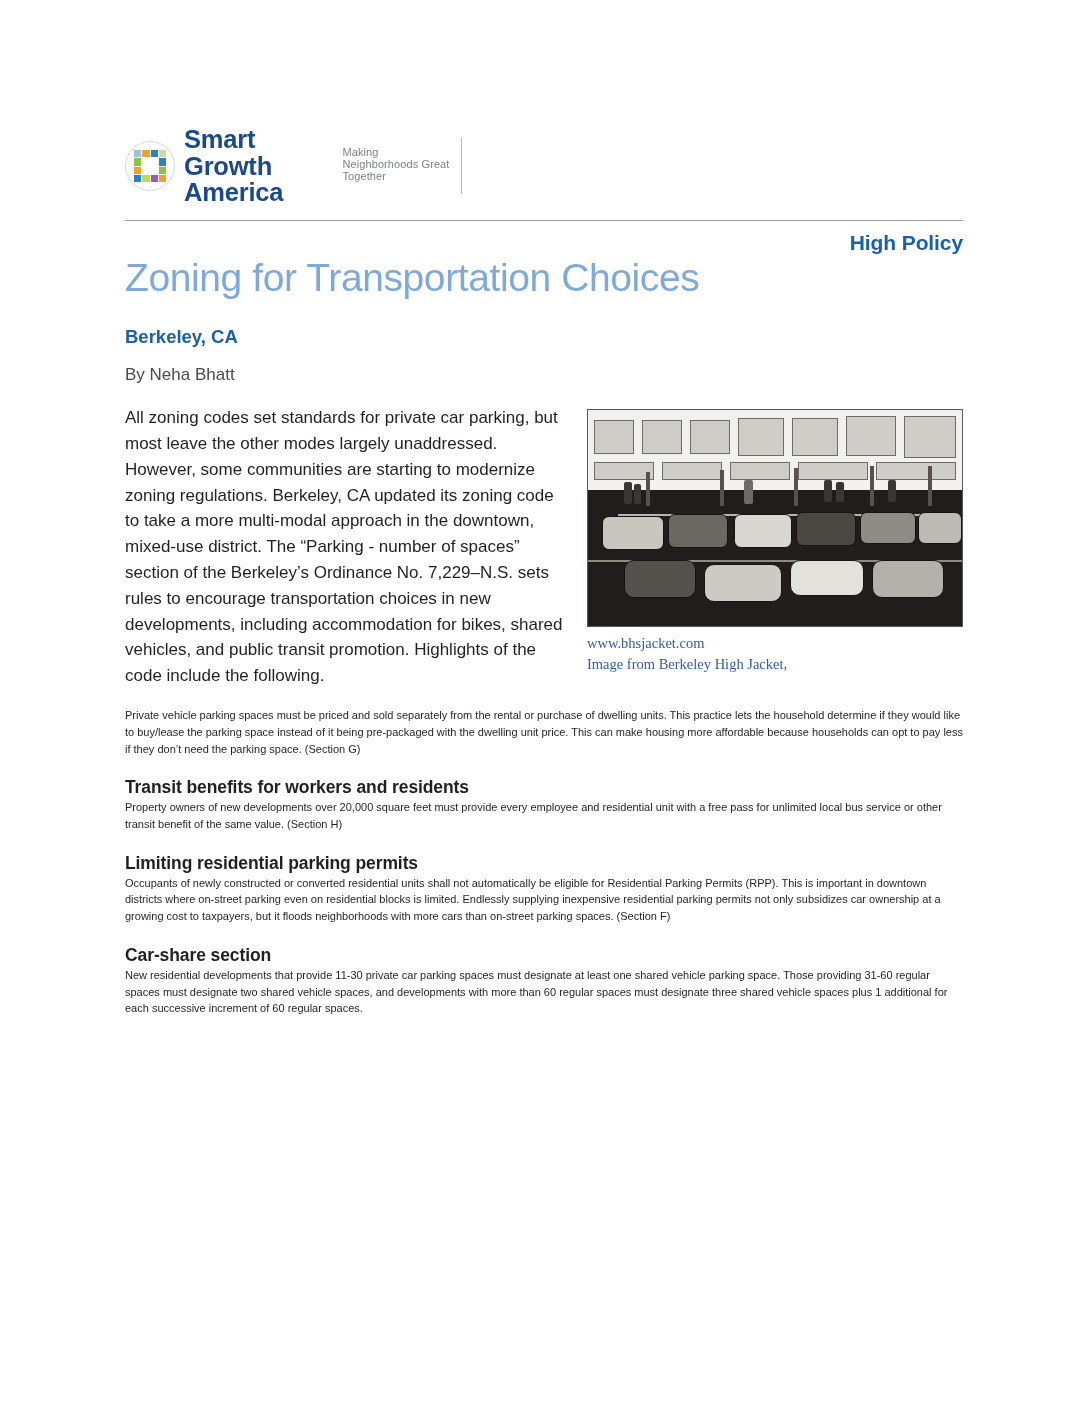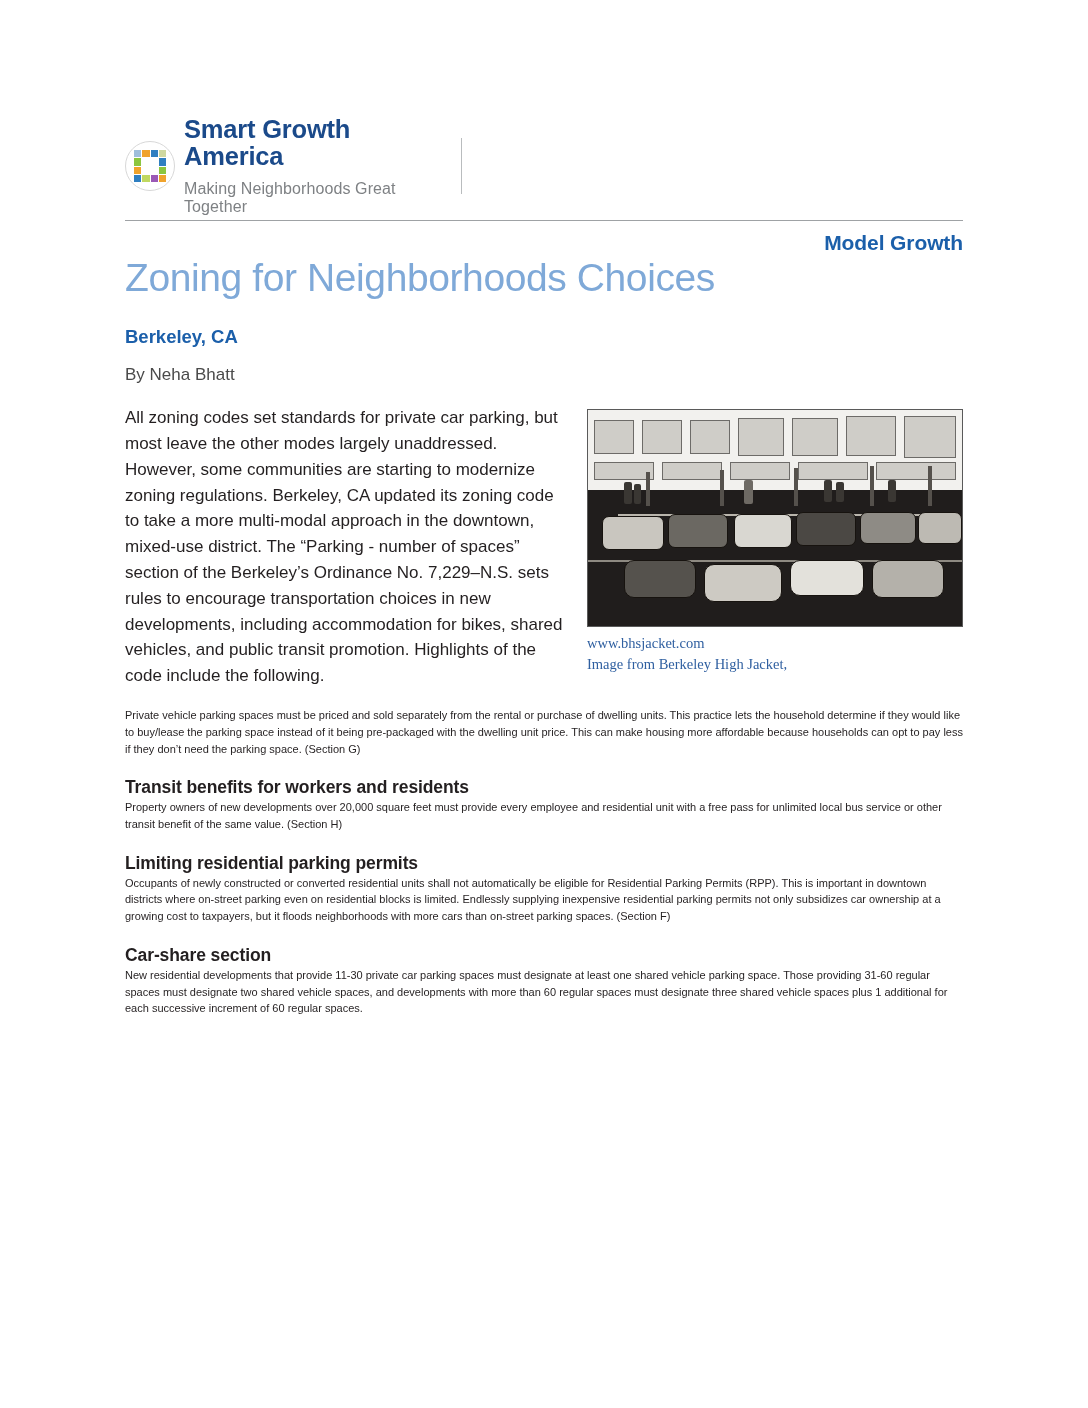--- a/index.html
+++ b/index.html
@@ -52,33 +52,33 @@
     left: 8px;
     top: 8px;
     width: 32px;
     height: 32px;
     display: grid;
     grid-template-columns: repeat(4, 1fr);
     grid-template-rows: repeat(4, 1fr);
     gap: 1px;
   }
   .logo-mark .grid i { display: block; }
-  .logo-text { display: flex; flex-direction: column; }
+  .logo-text { display: flex; }
   .logo-title {
     font-size: 25.5px;
     font-weight: bold;
     color: #1b4a8a;
     letter-spacing: -0.2px;
     line-height: 1.05;
   }
   .logo-sub {
-    font-size: 16px;
+    font-size: 11px;
     color: #7e8184;
     letter-spacing: 0.1px;
-    margin-top: 10px;
+    margin-top: 20px;
   }
   .header-divider {
     width: 1px;
     height: 56px;
     background: #b9bcbe;
     margin: 0 22px 0 6px;
   }
   .council-title {
     font-size: 31px;
     color: #3f7bbf;
@@ -218,22 +218,22 @@
       </div>
       <div class="logo-text">
         <div class="logo-title">Smart Growth America</div>
         <div class="logo-sub">Making Neighborhoods Great Together</div>
       </div>
     </div>
     <div class="header-divider"></div>
   </div>
   <div class="rule"></div>
 
-  <div class="model-policy">Model Growth</div>
-  <h1 class="doc-title">Zoning for Neighborhoods Choices</h1>
+  <div class="model-policy">High Policy</div>
+  <h1 class="doc-title">Zoning for Transportation Choices</h1>
   <div class="doc-city">Berkeley, CA</div>
   <div class="byline">By Neha Bhatt</div>
 
   <div class="intro-wrap">
     <div class="figure">
       <div class="photo">
         <div class="sky"></div>
         <div class="bldg-row">
           <div class="win" style="left:6px;  top:10px; width:40px; height:34px;"></div>
           <div class="win" style="left:54px; top:10px; width:40px; height:34px;"></div>

